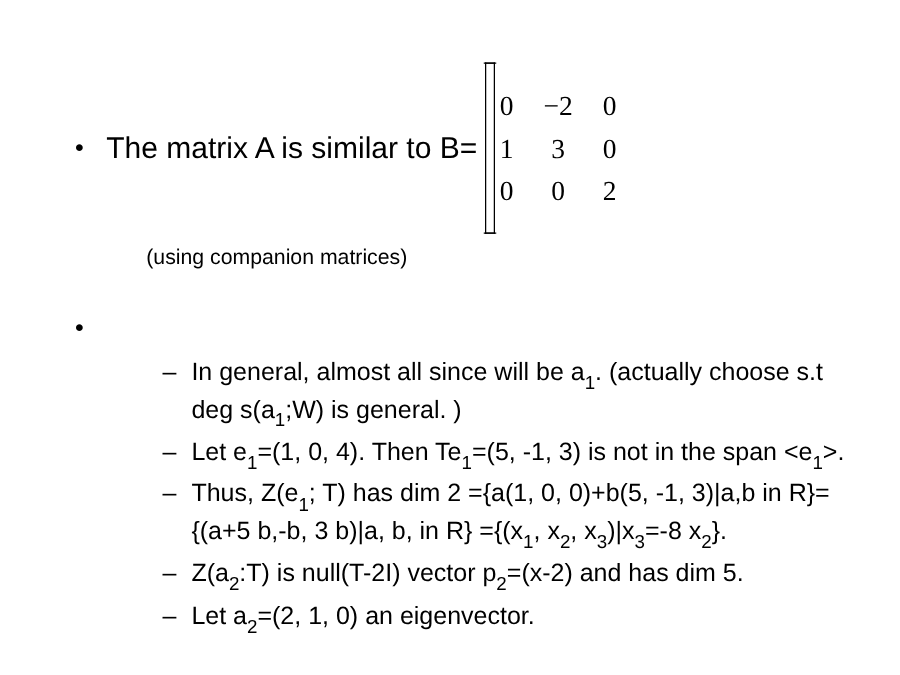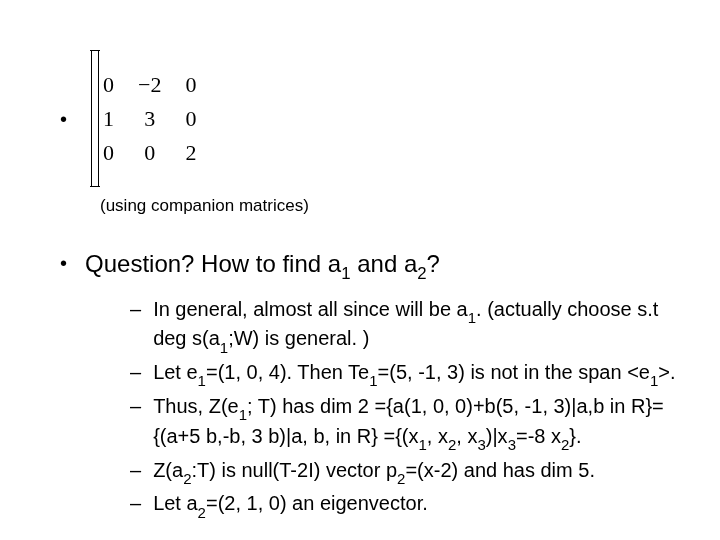--- a/index.html
+++ b/index.html
@@ -29,21 +29,21 @@
   .bullet-row.first .bullet-dot {
     margin-top: 0;
   }
   .main-text {
     font-size: 24px;
     line-height: 1.3;
   }
   .subtext {
     font-size: 17px;
     font-family: Arial, Helvetica, sans-serif;
-    margin-left: 40px;
+    margin-left: 57px;
     margin-top: 4px;
     margin-bottom: 32px;
   }
   .matrix {
     display: inline-block;
     vertical-align: middle;
     margin-left: 6px;
   }
   .matrix table {
     border-collapse: collapse;
@@ -108,20 +108,21 @@
   .q-row {
     margin-top: 20px;
     margin-bottom: 8px;
   }
 </style>
 </head>
 <body>
 
 <div class="bullet-row first">
   <span class="bullet-dot">•</span>
+  <span class="main-text">The matrix A is similar to B=</span>
   <span class="matrix">
     <span class="matrix-wrap">
       <table>
         <tbody>
             <tr>
           <td>0</td>
           <td>−2</td>
           <td>0</td>
         </tr>
         <tr>
@@ -136,23 +137,20 @@
         </tr>
       </tbody>
         </table>
     </span>
   </span>
 </div>
 <div class="subtext">(using companion matrices)</div>
 
 <div class="bullet-row q-row">
   <span class="bullet-dot">•</span>
-  <span class="main-text">
-    <span>Question? How to find a</span><span class="sub">1</span><span> and a</span><span class="sub">2</span><span>?</span>
-  </span>
 </div>
 
 <div class="nested-list">
 
   <div class="nested-item">
     <span class="dash">–</span>
     <span class="nested-content">
       <span>In general, almost all since will be a</span><span class="sub2">1</span><span>. (actually choose s.t deg s(a</span><span class="sub2">1</span><span>;W) is general. )</span>
     </span>
   </div>

